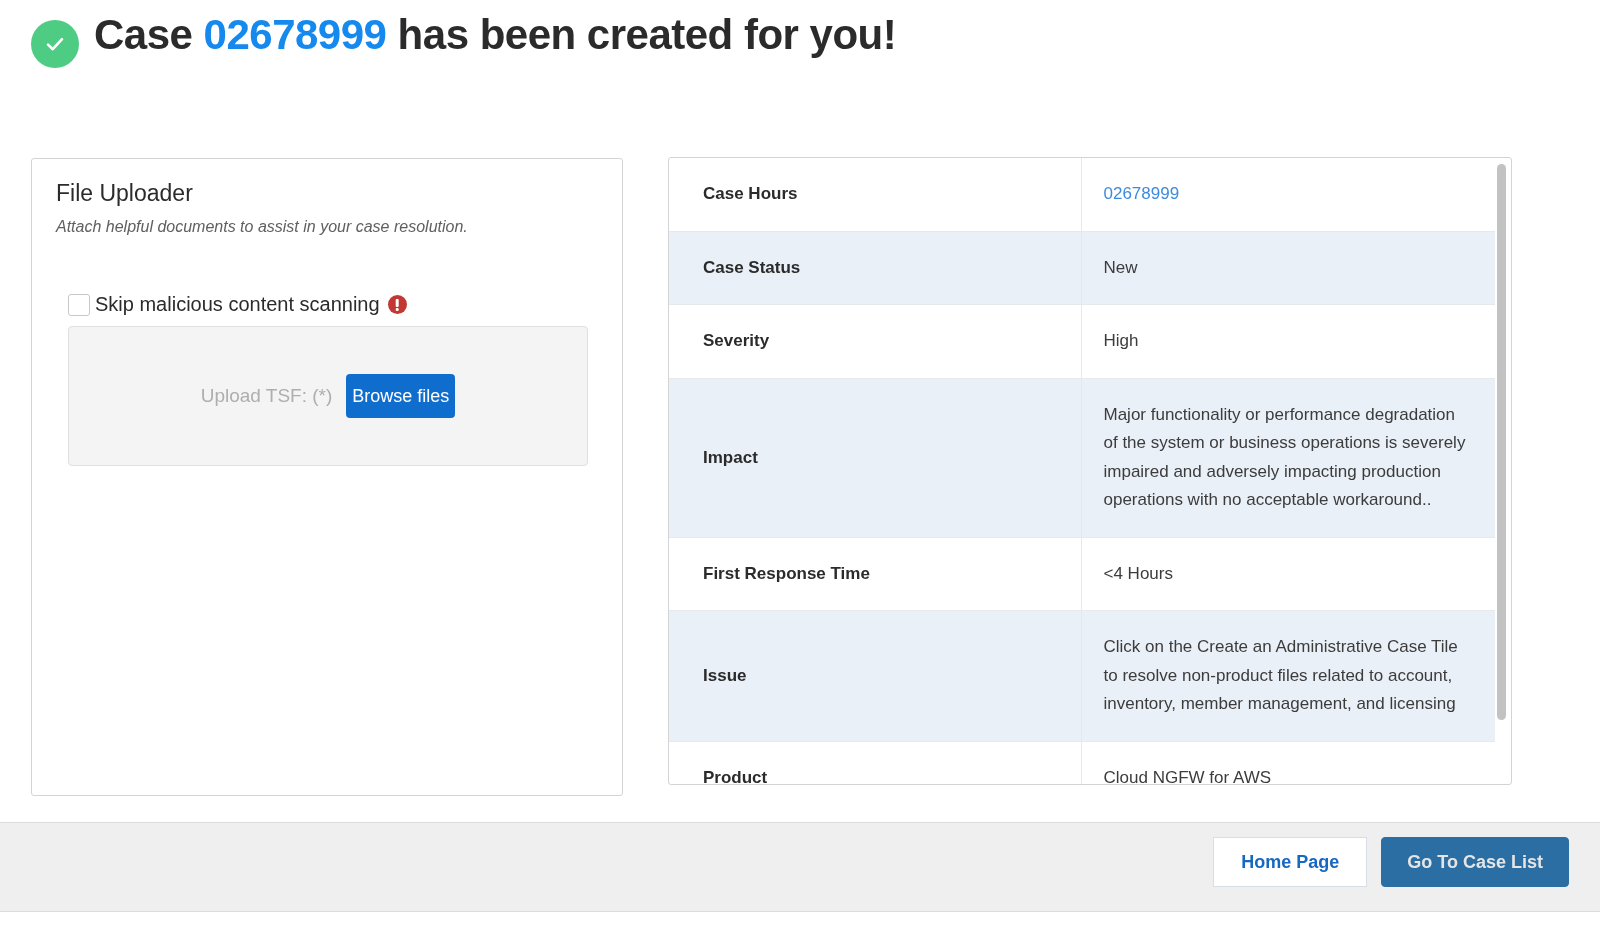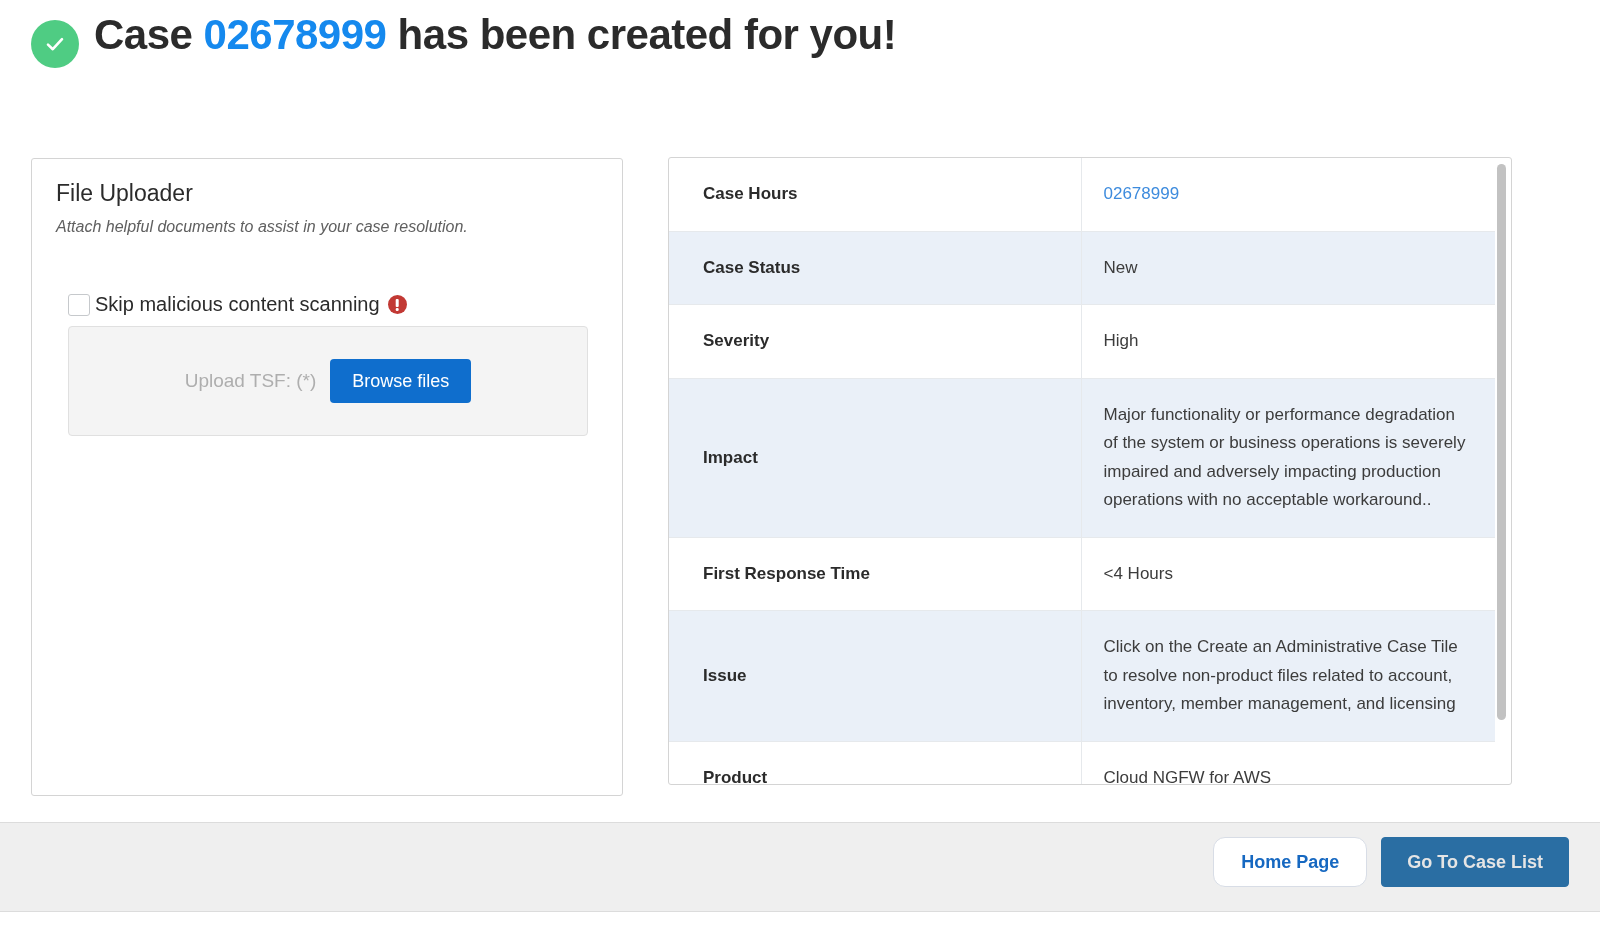--- a/index.html
+++ b/index.html
@@ -127,40 +127,40 @@
     left: 50%; top: 13.2px;
     transform: translateX(-50%);
     width: 2.6px; height: 2.6px;
     background: #ffffff;
     border-radius: 50%;
   }
 
   .drop-zone {
     position: absolute;
     left: 36px; top: 167px;
-    width: 520px; height: 110px;
+    width: 520px; height: 140px;
     background: #f4f4f4;
     border: 1px solid #e0e0e0;
     border-radius: 4px;
     display: flex;
     align-items: center;
     justify-content: center;
     gap: 14px;
   }
   .upload-label {
     font-size: 19px;
     color: #aeaeae;
   }
   .browse-btn {
     background: #0f6ecd;
     color: #ffffff;
     font-size: 18px;
     border: none;
     border-radius: 4px;
-    padding: 13px 22px;
+    padding: 13px 6px;
     cursor: pointer;
     font-family: "Liberation Sans", sans-serif;
     line-height: 1;
   }
 
   
   .summary-panel {
     position: absolute;
     left: 668px; top: 157px;
     width: 844px; height: 628px;
@@ -235,21 +235,21 @@
   .footer-actions {
     position: absolute;
     right: 31px; top: 14px;
     display: flex;
     align-items: center;
     gap: 14px;
   }
   .btn-secondary {
     background: #ffffff;
     border: 1px solid #d8dde6;
-    border-radius: 12px;
+    border-radius: 0;
     color: #1668c1;
     font-size: 18px;
     font-weight: bold;
     padding: 15px 27px;
     cursor: pointer;
     font-family: "Liberation Sans", sans-serif;
     line-height: 1;
   }
   .btn-primary {
     background: #2a6ea3;

